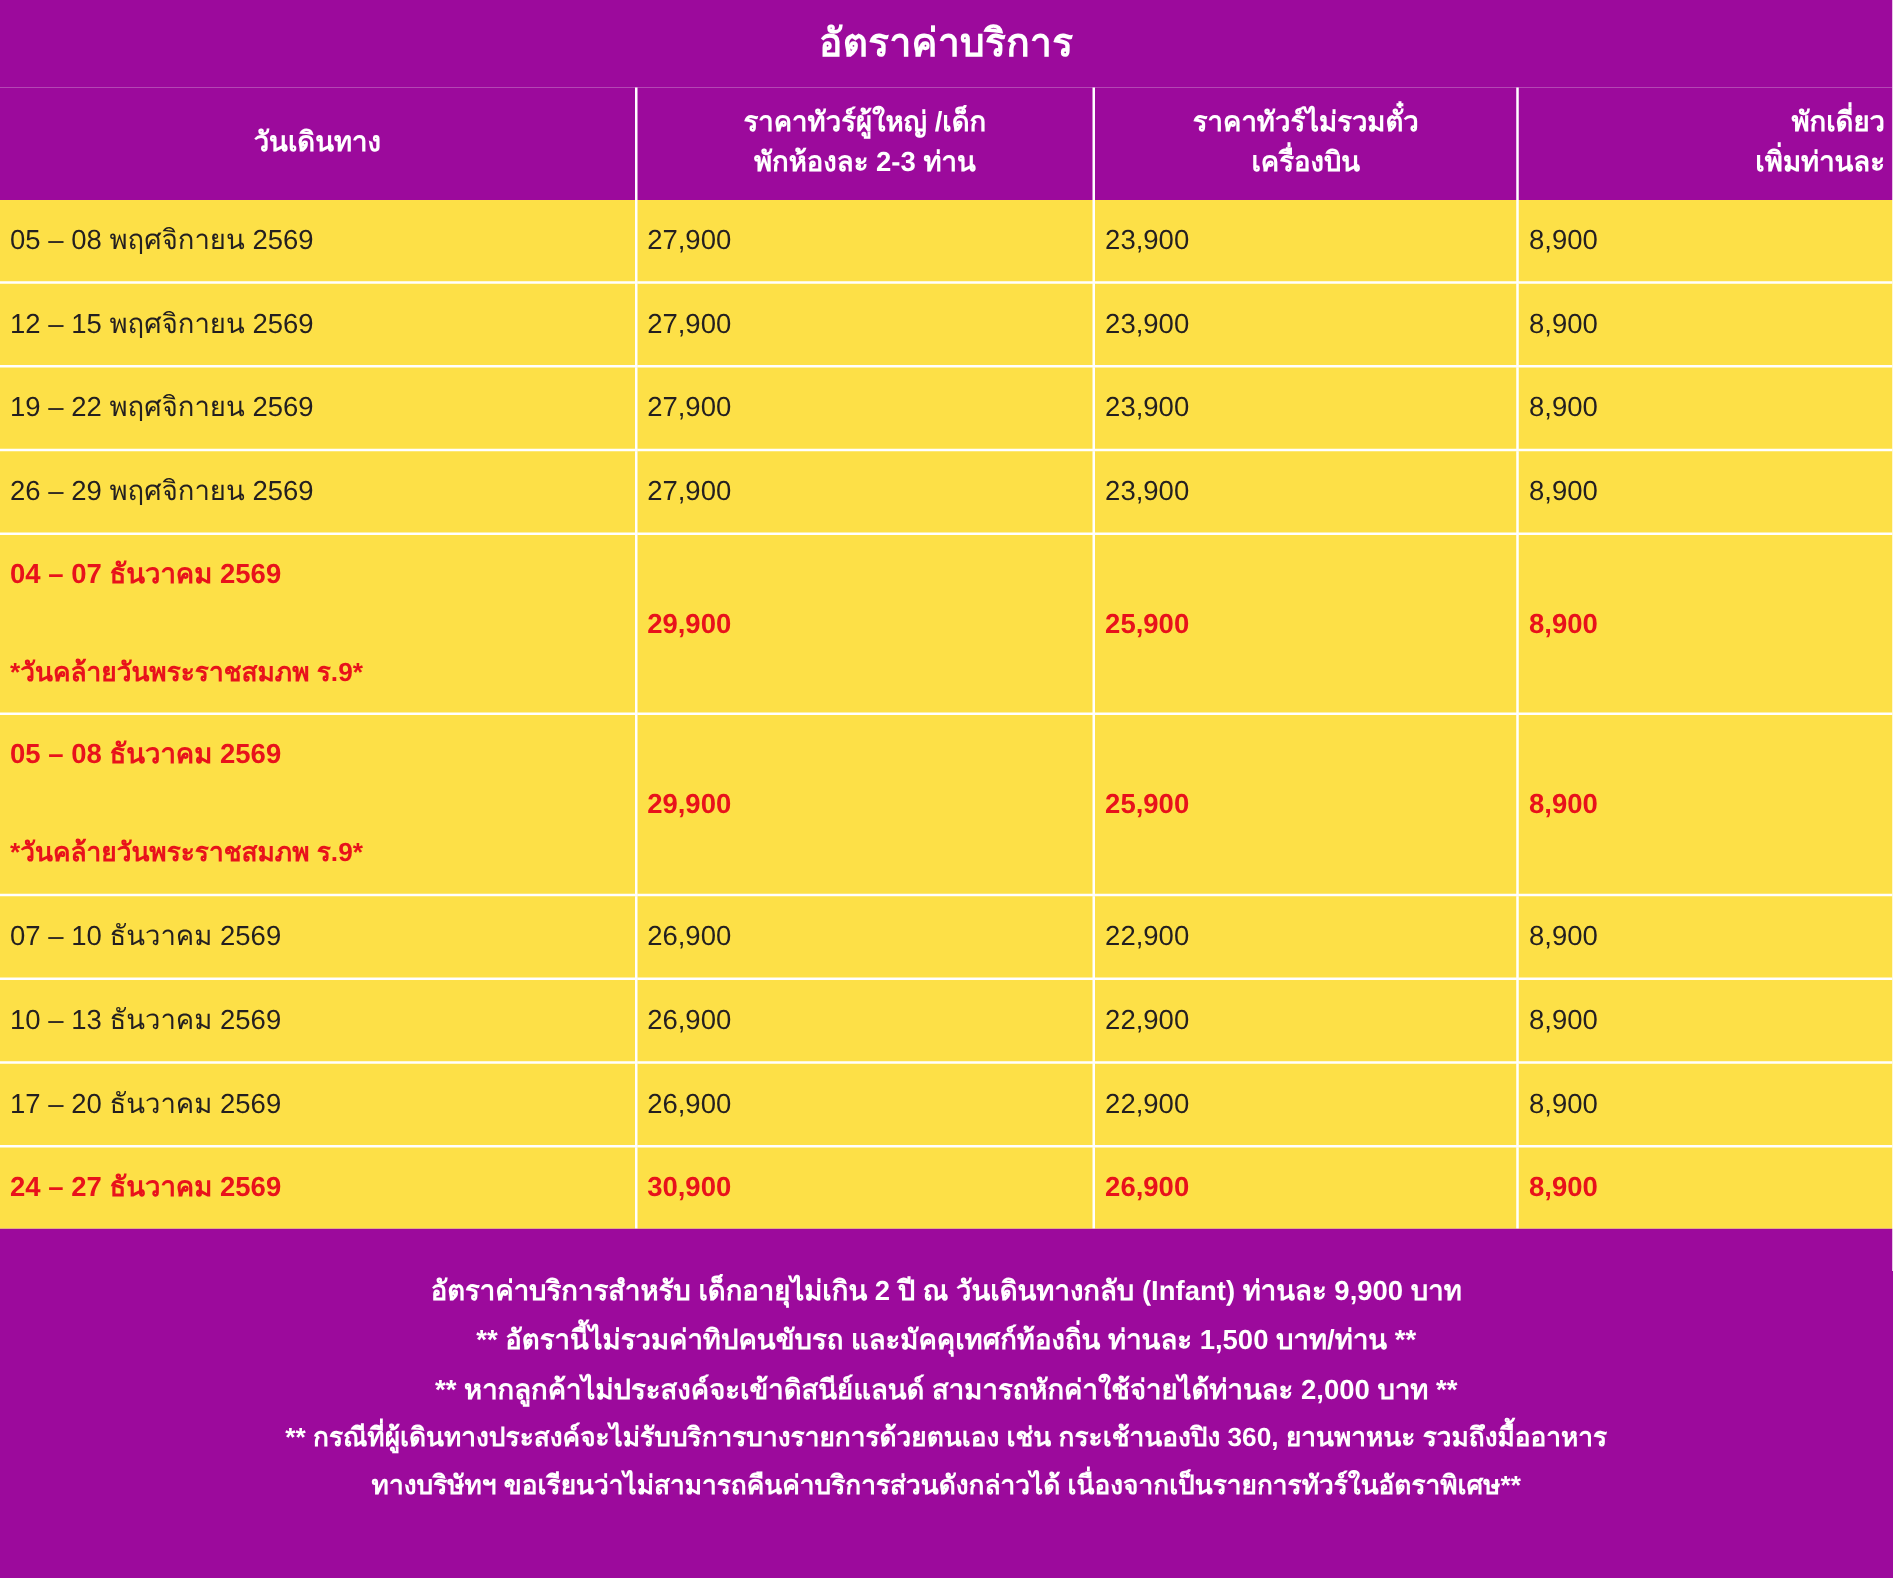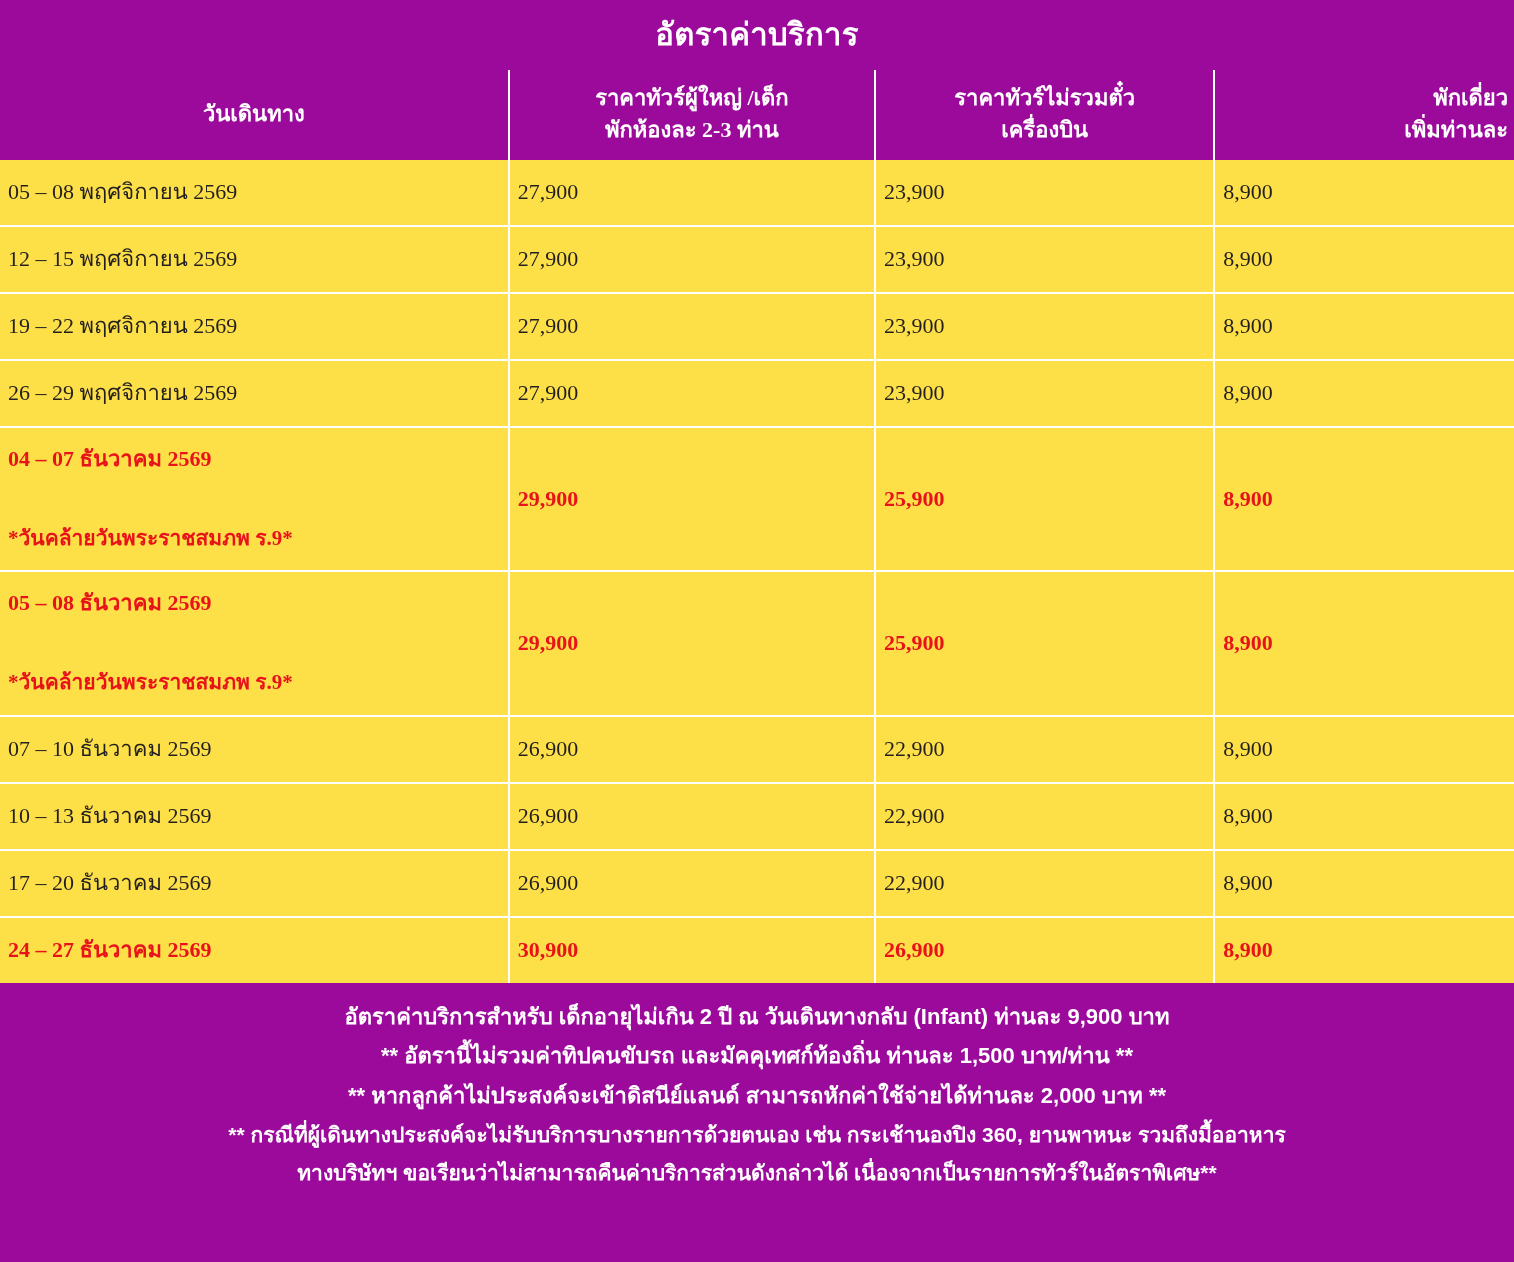--- a/index.html
+++ b/index.html
@@ -29,21 +29,20 @@
     font-weight: bold;
     padding: 9px 0 11px 0;
     letter-spacing: .3px;
   }
 
   
   table.rates {
     width: 100%;
     border-collapse: collapse;
     table-layout: fixed;
-    font-family: Liberation Serif, serif;
   }
   table.rates col.c1 { width: 33.6%; }
   table.rates col.c2 { width: 24.2%; }
   table.rates col.c3 { width: 22.4%; }
   table.rates col.c4 { width: 19.8%; }
 
   thead th {
     background: #9c0a9c;
     color: #ffffff;
     font-size: 22px;
@@ -78,21 +77,21 @@
     font-weight: bold;
     margin-top: 48px;
   }
   tbody tr.tall td { padding-top: 14px; padding-bottom: 16px; }
 
   
   .notes {
     background: #9c0a9c;
     color: #ffffff;
     text-align: center;
-    padding: 16px 14px 20px 14px;
+    padding: 32px 14px 20px 14px;
     flex: 1 1 auto;
   }
   .notes .note {
     font-size: 22px;
     font-weight: bold;
     line-height: 1.62;
     margin: 0 0 4px 0;
   }
   .notes .note.small { font-size: 21px; }
   .notes .note:last-child { margin-bottom: 0; }

